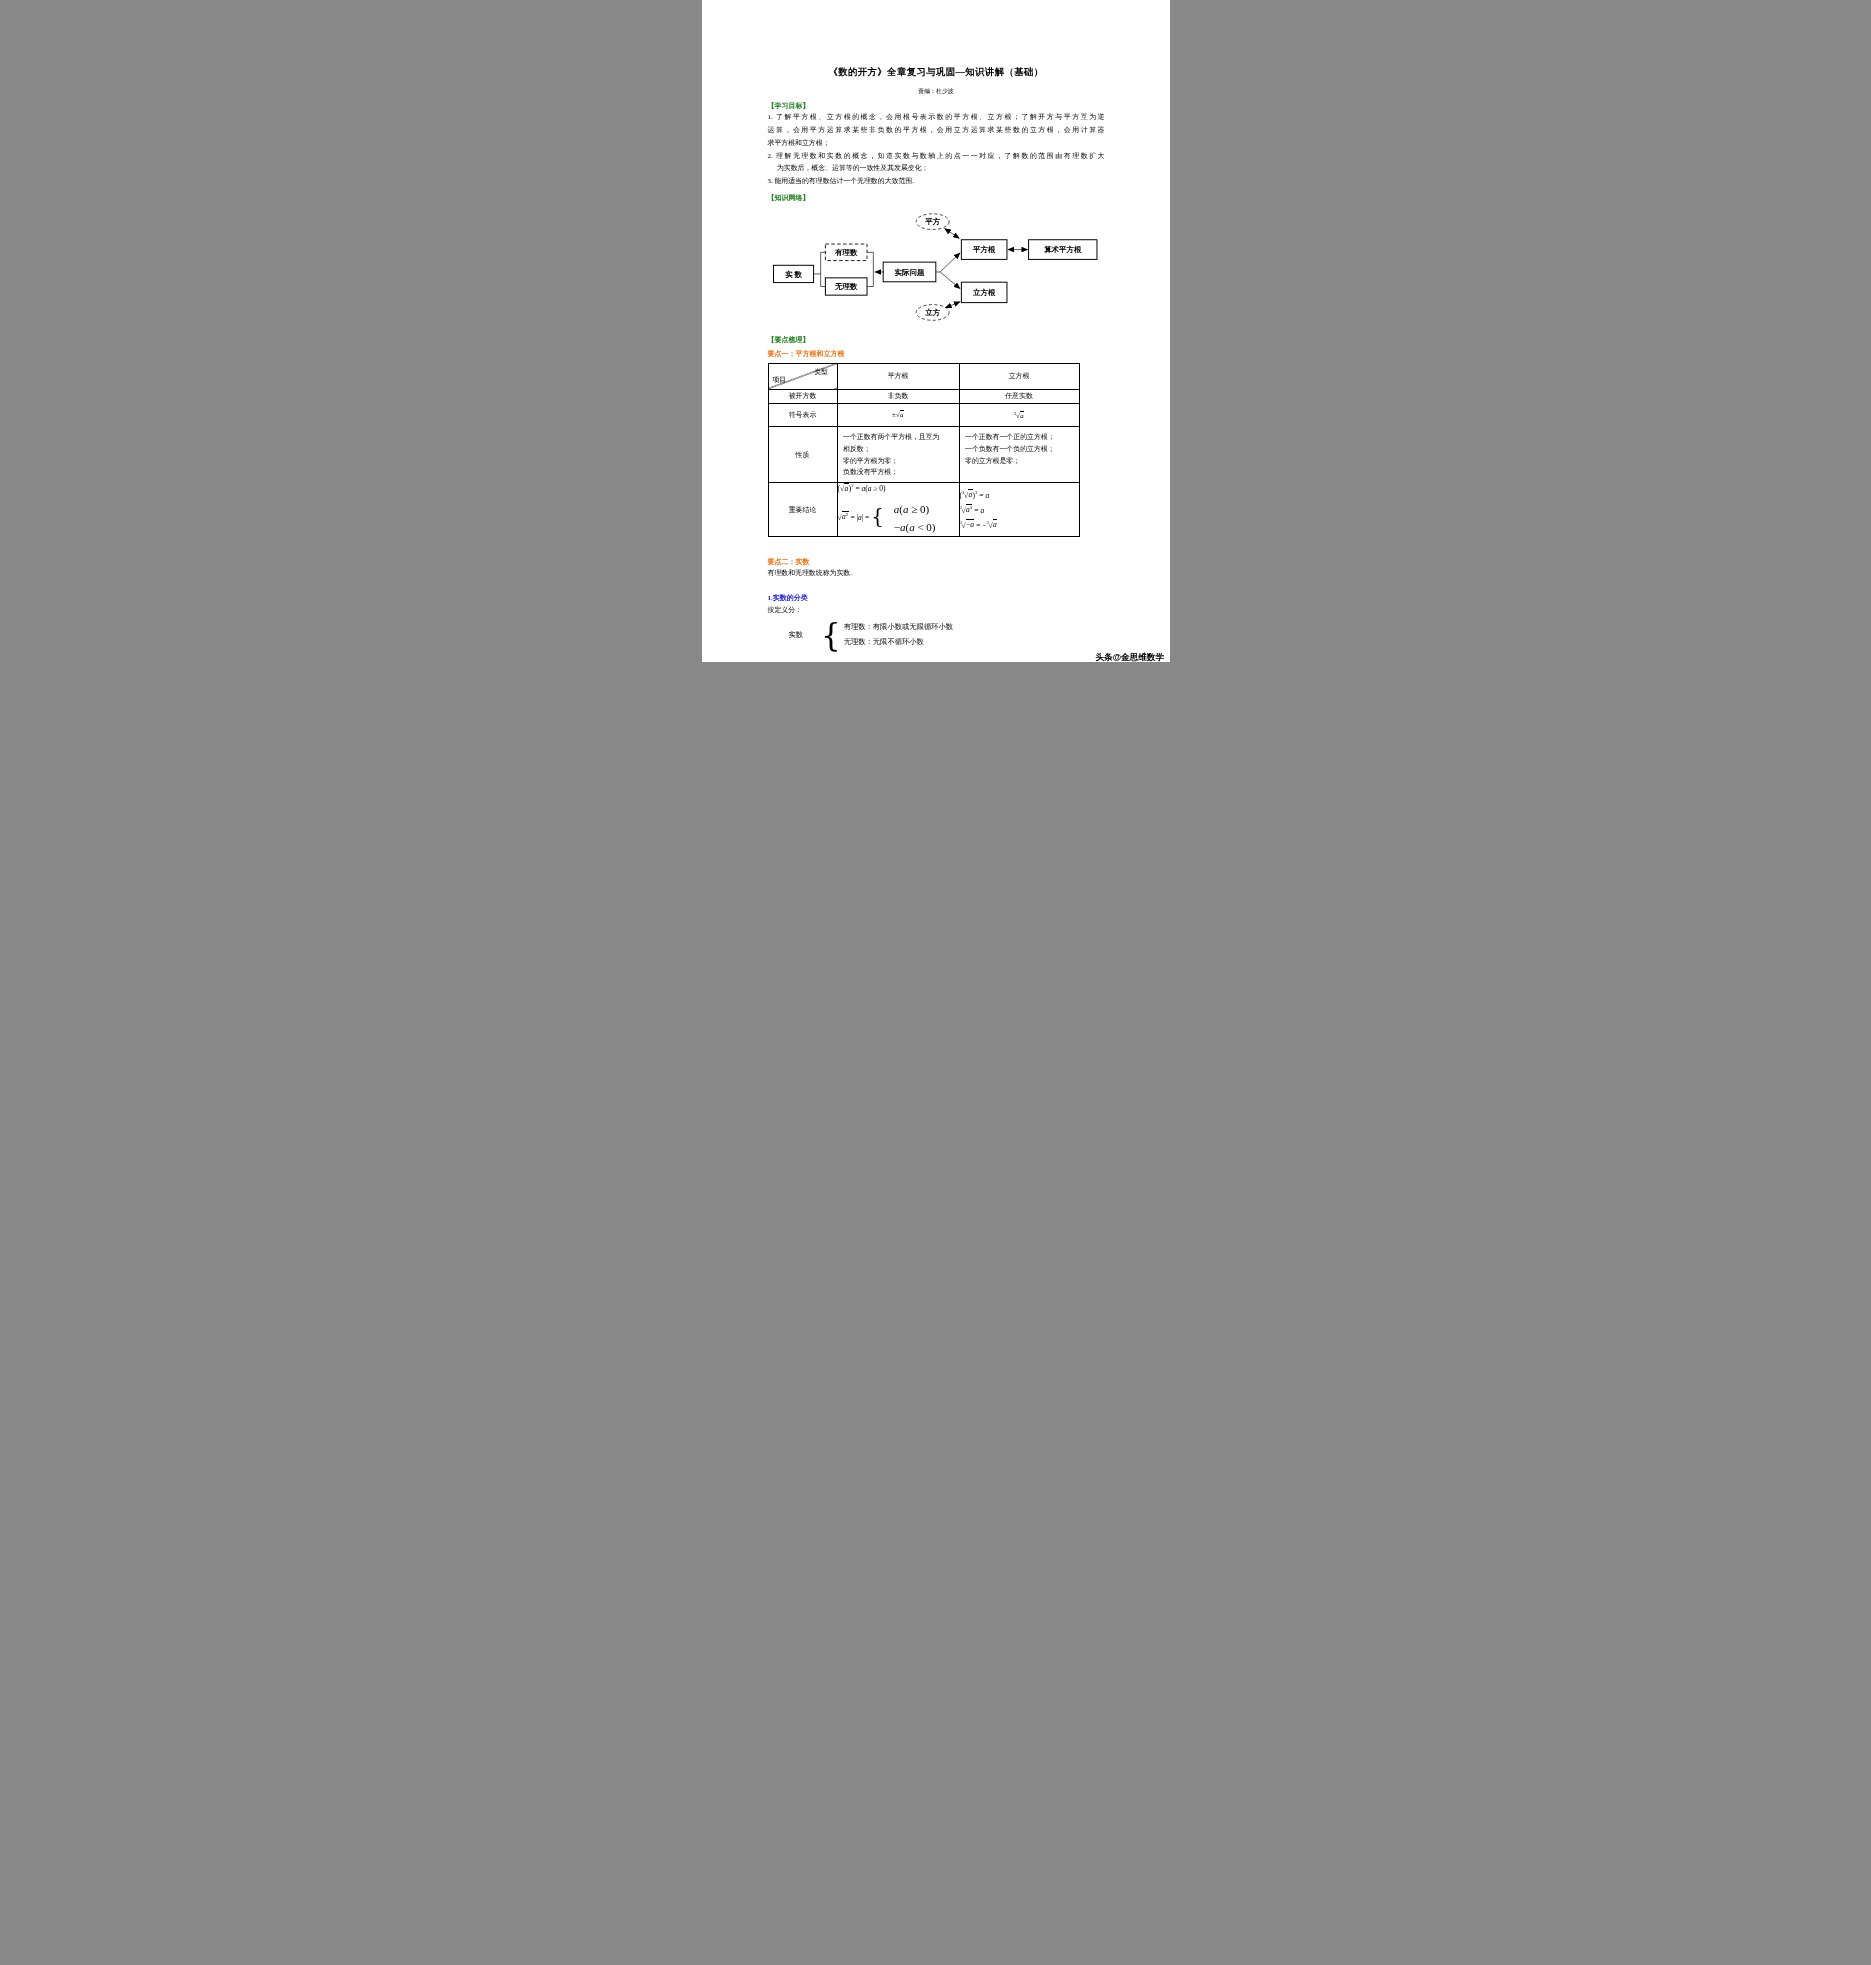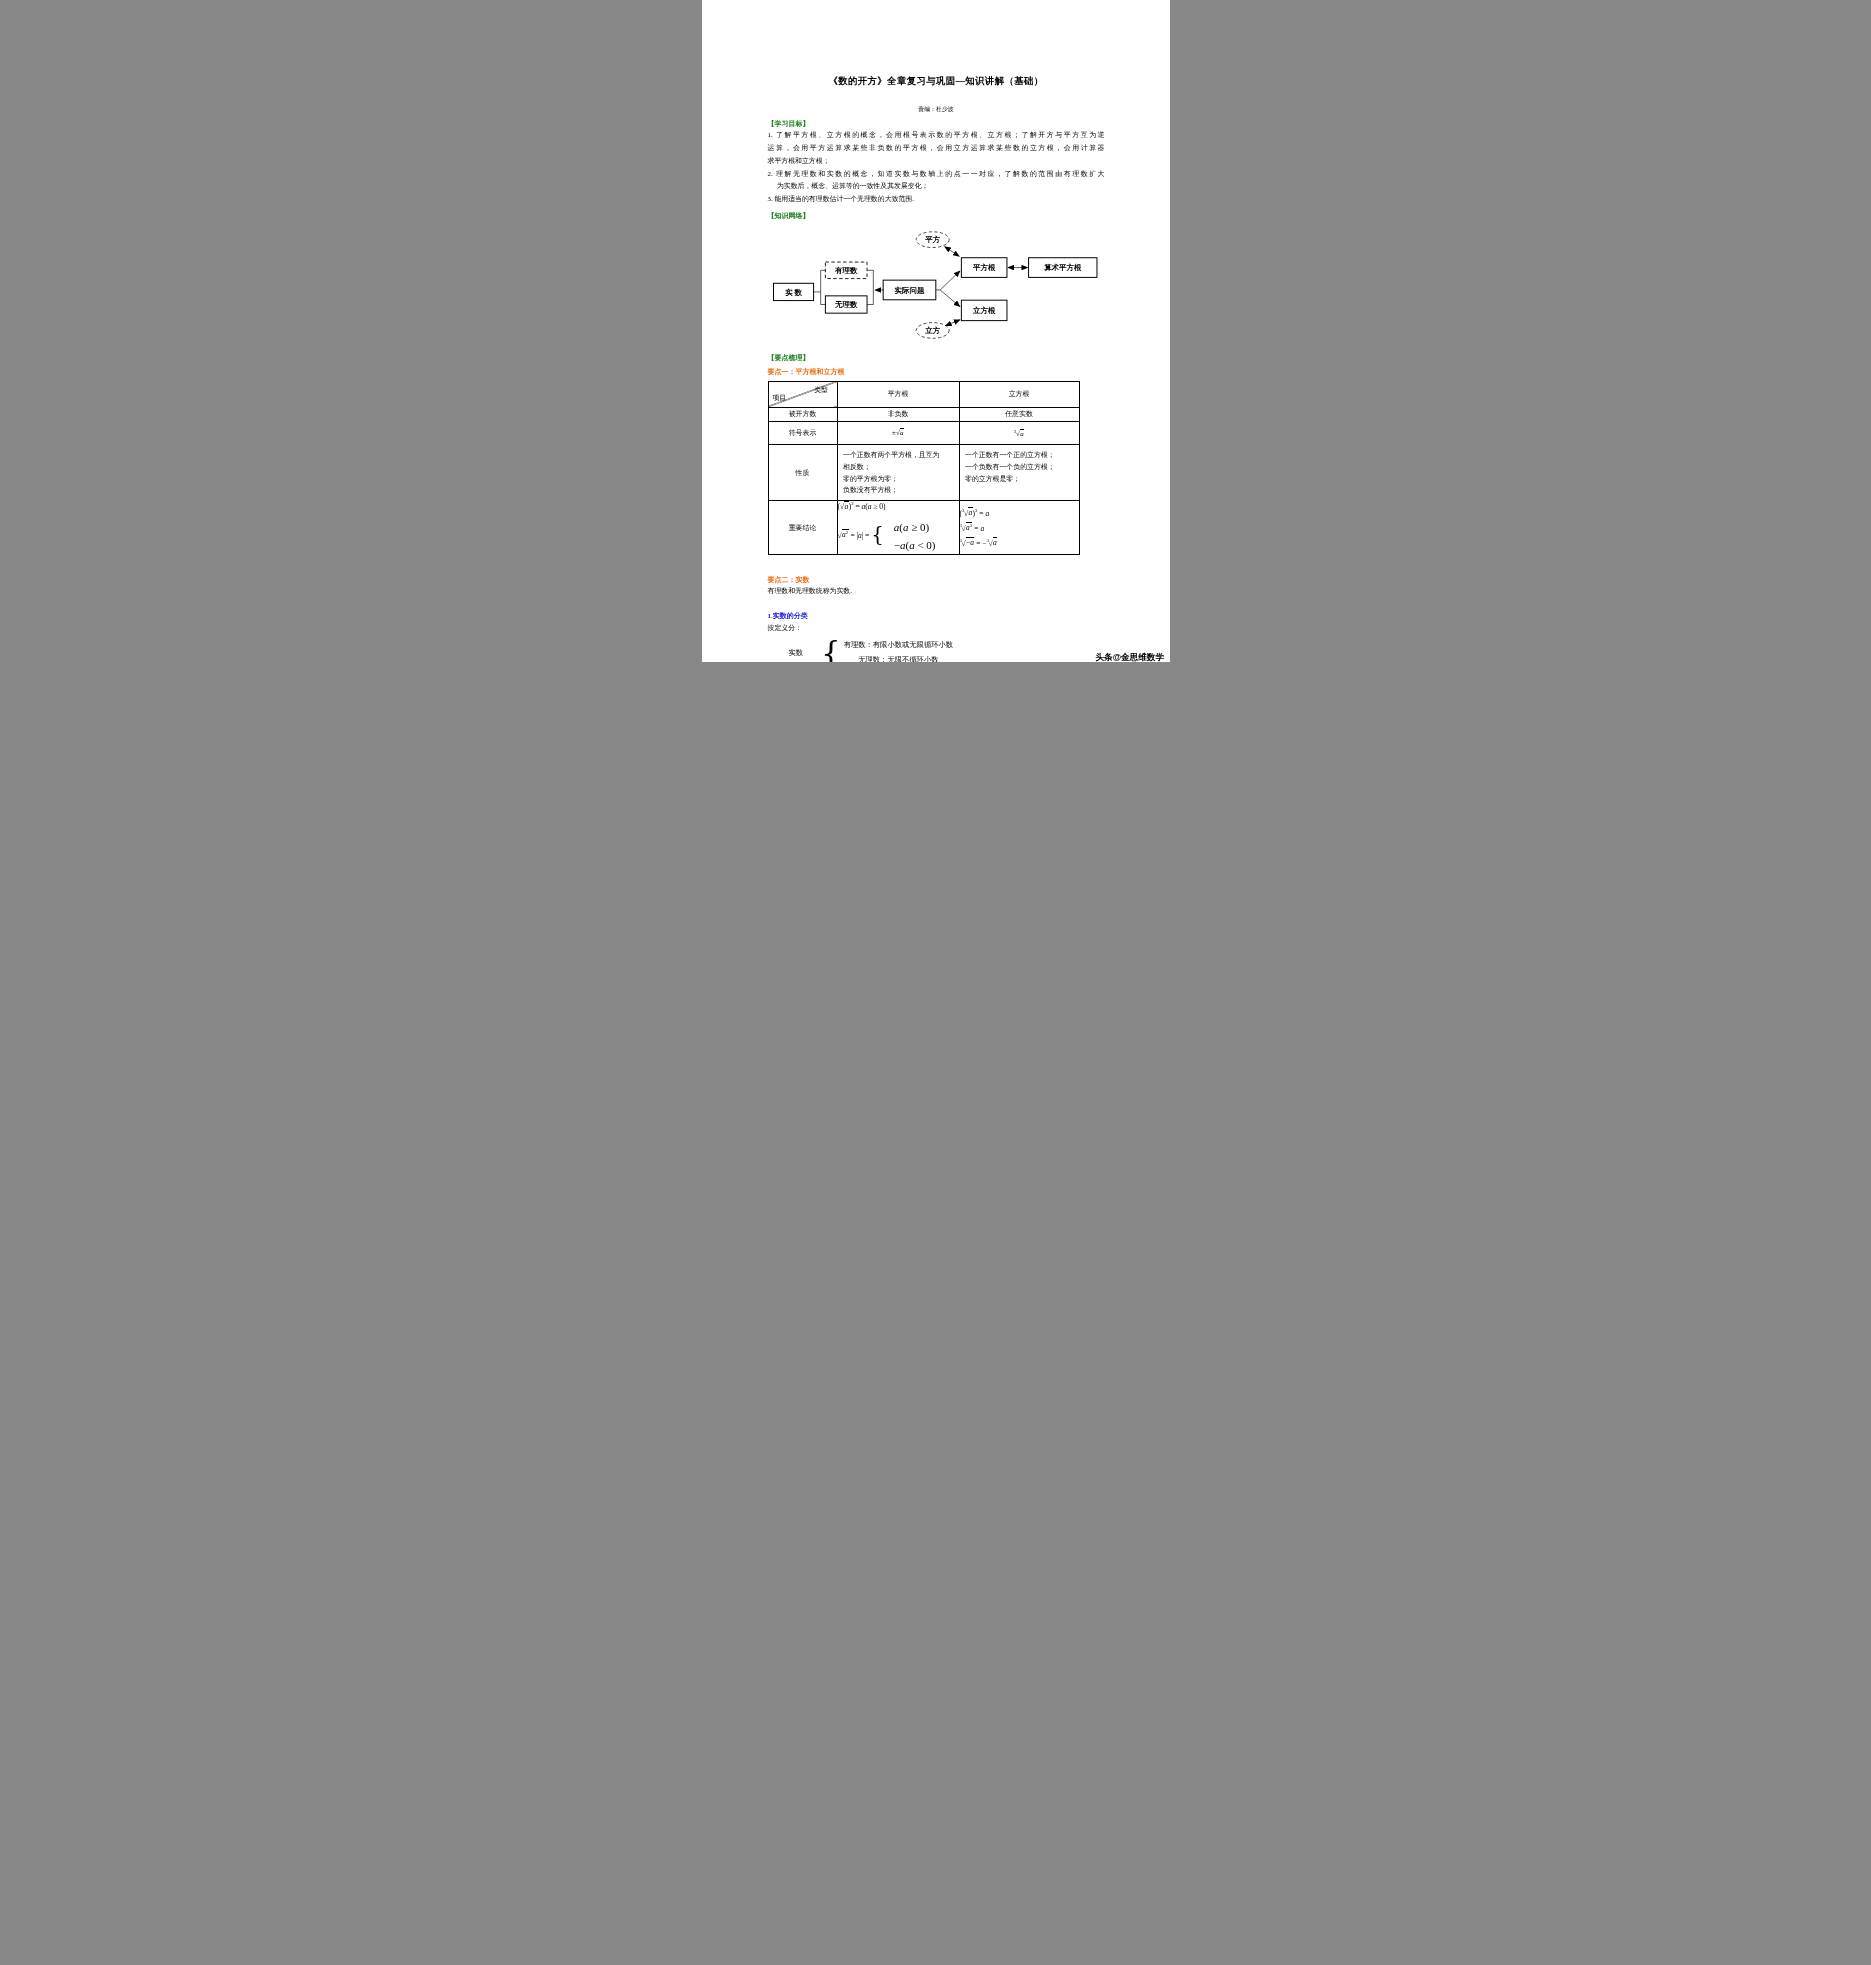--- a/index.html
+++ b/index.html
@@ -1,20 +1,20 @@
 <!DOCTYPE html>
 <html style="--green: #1a7f1a; --orange: #ee7011; --blue: #1414e6; --line: #000000; --paper: #ffffff;font-size:6.3px"><head>
 <meta charset="utf-8">
 <style>
   html,body{margin:0;padding:0;background:#888;}
   .page{position:relative;width:468px;height:662px;margin:0 auto;background:#ffffff;
         font-family:"Liberation Serif","DejaVu Serif",serif;color:#000;overflow:hidden;}
   .content{padding:0 65px 0 66px;}
 
-  .title{margin:17px;padding-top:58px;text-align:center;font-size:9.4px;font-weight:bold;letter-spacing:0.4px;}
+  .title{margin:8px;padding-top:58px;text-align:center;font-size:9.4px;font-weight:bold;letter-spacing:0.4px;}
   .byline{text-align:center;font-size:5.9px;margin-top:4.3px;}
 
   .h-green{color:var(--green);font-size:7px;font-weight:bold;margin-top:5.1px;line-height:10.2px;}
   .h-orange{color:var(--orange);font-size:7px;font-weight:bold;margin-top:3.5px;line-height:10.2px;}
   .h-blue{color:var(--blue);font-size:7px;font-weight:bold;line-height:12.6px;margin-top:12px;}
 
   .goal-line{font-size:6.9px;line-height:12.8px;}
   .goal-line.just{text-align:justify;text-align-last:justify;}
   .goal-line.indent1{padding-left:9.4px;}
   .body-line{font-size:6.9px;line-height:12.6px;}
@@ -49,21 +49,21 @@
   .concl-right .formula{margin-bottom:5.5px;}
   .concl-right .formula:last-child{margin-bottom:0;}
   .pw{display:inline-flex;align-items:center;vertical-align:middle;}
   .pwb{font-size:19.7px;font-weight:400;line-height:.85;font-family:"DejaVu Serif",serif;}
   .cases{display:inline-flex;flex-direction:column;font-size:11px;line-height:1.65;margin-left:10px;}
 
   
   .classify{display:flex;align-items:center;margin:5.5px 0 0 21px;font-size:7.3px;}
   .cl-label{margin-right:18px;}
   .bigbrace{font-size:31px;font-weight:400;line-height:.8;font-family:"DejaVu Serif",serif;}
-  .cl-lines{display:flex;flex-direction:column;gap:5.1px;margin-left:2.8px;align-items:center;}
+  .cl-lines{display:flex;flex-direction:column;gap:5.1px;margin-left:2.8px;}
 
   .wm{position:absolute;right:5.5px;top:652px;font-size:8.6px;font-weight:bold;
       font-family:"Liberation Sans","DejaVu Sans",sans-serif;color:#000;
       text-shadow:-0.8px -0.8px 0 #fff,0.8px -0.8px 0 #fff,-0.8px 0.8px 0 #fff,0.8px 0.8px 0 #fff,0 0.8px 0 #fff,0 -0.8px 0 #fff,0.8px 0 0 #fff,-0.8px 0 0 #fff;}
   .gap-after-table{height:16.5px;}
 </style>
 </head>
 <body>
 
 <div class="page">

